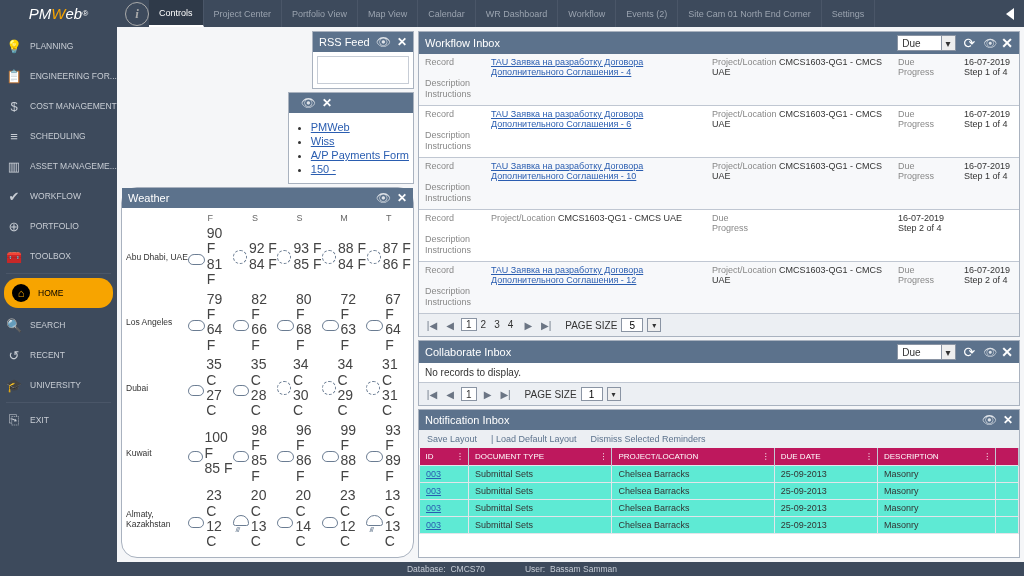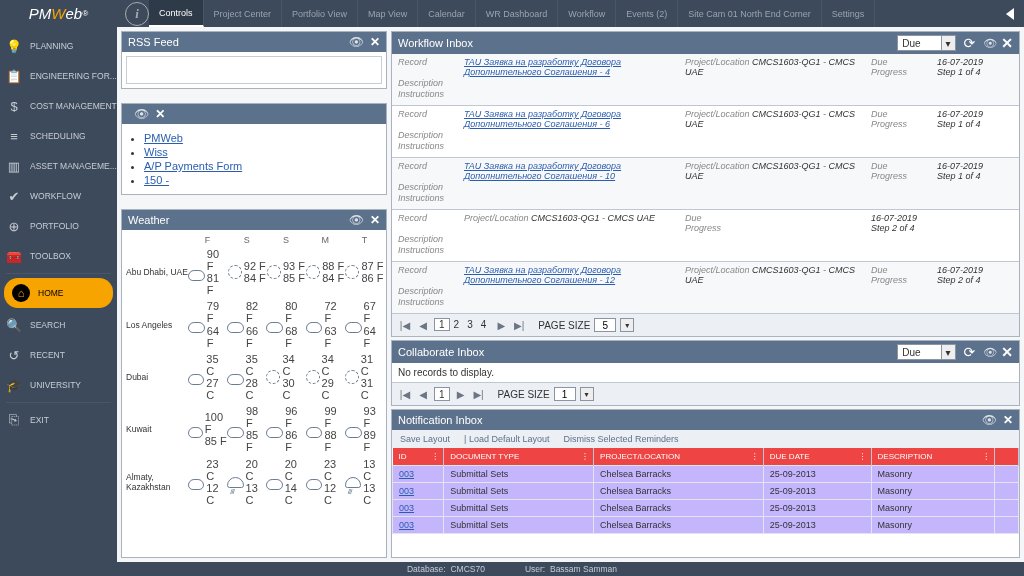--- a/index.html
+++ b/index.html
@@ -16,21 +16,21 @@
 
 .layout { display:flex; height:calc(576px - 27px - 14px); }
 .sidebar { width:117px; background:#3d4a5c; display:flex; flex-direction:column; padding-top:4px; }
 .sidebar .item { display:flex; align-items:center; color:#c8cdd4; padding:7px 6px; font-size:8.5px; cursor:pointer; gap:8px; white-space:nowrap; overflow:hidden;}
 .sidebar .item .ico { width:16px; height:16px; display:flex; align-items:center; justify-content:center; flex-shrink:0; font-size:13px;}
 .sidebar .item.home { background:#f7a400; color:#000; border-radius:14px; margin:2px 4px; padding:6px 8px;}
 .sidebar .item.home .ico{ background:#000; color:#f7a400; border-radius:50%; width:18px;height:18px; font-size:11px;}
 .sidebar .sep{ height:1px; background:#4a5668; margin:2px 6px;}
 
 .main { flex:1; padding:4px; display:flex; gap:4px; overflow:hidden;}
-.leftcol { width:266px; display:flex; flex-direction:column; gap:14px;}
+.leftcol { width:293px; display:flex; flex-direction:column; gap:3px;align-items:flex-end;}
 .rightcol { flex:1; display:flex; flex-direction:column; gap:3px; overflow:hidden;}
 
 .panel { border:1px solid #a9b2bf; background:#fff; display:flex; flex-direction:column;}
 .panel-hd { background:#5c728c; color:#fff; padding:3px 6px; display:flex; align-items:center; font-size:11px;}
 .panel-hd .title{ flex:1; }
 .panel-hd .act { cursor:pointer; margin-left:6px; font-size:12px;}
 
 .rss-body { height:28px; margin:4px; border:1px solid #c7cdd6; background:#fff;}
 .links-body { padding:6px 4px 6px 22px; }
 .links-body li { margin:2px 0; font-size:11px; }
@@ -39,53 +39,53 @@
 .weather-body { padding:4px 2px; }
 .wrow-hd { display:grid; grid-template-columns:64px repeat(5,1fr); font-size:9px; color:#666; text-align:center; padding:1px 0;}
 .wrow { display:grid; grid-template-columns:64px repeat(5,1fr); align-items:center; padding:2px 0; font-size:8.5px;}
 .wrow .city{ font-size:8.5px; color:#333; padding-left:2px;}
 .wcell{ display:flex; align-items:center; justify-content:center; gap:2px;}
 .wi { width:18px; height:18px; display:inline-block; }
 .wi.cloud{ border:1.5px solid #6a7c92; border-radius:10px 10px 8px 8px; width:18px; height:11px; position:relative; top:3px;}
 .wi.sun{ border:1.5px dashed #6a7c92; border-radius:50%; width:14px;height:14px;}
 .wi.rain{ border:1.5px solid #6a7c92; border-radius:10px 10px 3px 3px; width:18px; height:11px; position:relative; top:1px;}
 .wi.rain::after{content:"///"; position:absolute; bottom:-9px; left:2px; font-size:8px; color:#6a7c92; letter-spacing:-1px;}
-.wt { font-size:11px; line-height:1.1; color:#444;}
+.wt { font-size:14px; line-height:1.1; color:#444;}
 
 .wf-hd { background:#5c728c; color:#fff; display:flex; align-items:center; padding:3px 6px; font-size:11px;}
 .wf-hd .title{flex:1;}
 .sel { background:#fff; border:1px solid #8a94a3; color:#333; font-size:10px; display:inline-flex; align-items:center; height:16px;}
 .sel .v{ padding:0 20px 0 4px;}
 .sel .dd{ width:14px; border-left:1px solid #8a94a3; display:flex; align-items:center; justify-content:center; background:#eee; height:100%;}
 .refresh{ color:#fff; font-size:14px; cursor:pointer; margin:0 8px;}
 
 .wf-body{ max-height:288px; overflow:auto; font-size:9px; }
-.card{ padding:3px 6px 6px;font-style:italic; }
+.card{ padding:3px 6px 6px; }
 .card + .card{ border-top:1px solid #c0c7d2; background:#fff;}
 .card:nth-child(odd){ background:#f7f8fa;}
 .crow{ display:grid; grid-template-columns:60px 215px 180px 60px 60px; gap:6px; align-items:start;}
 .lbl{ color:#888;}
 .lnk{ color:#2a5db0; text-decoration:underline; cursor:pointer;}
 .sub{ color:#888; margin:1px 0 0;}
 
 .pager{ background:#eceff3; padding:4px 6px; display:flex; align-items:center; gap:4px; font-size:10px; border-top:1px solid #c0c7d2;}
 .pbtn{ width:14px;height:14px; display:inline-flex; align-items:center;justify-content:center; color:#6b7584; cursor:pointer;}
 .pg{ border:1px solid #8a94a3; padding:0 4px; height:14px; line-height:14px; min-width:12px; text-align:center; cursor:pointer; background:#fff;}
 .pg.n{ border:none; background:transparent; cursor:pointer;}
 .pslabel{ margin-left:8px;text-align:right;}
 .pgsize{ border:1px solid #8a94a3; width:22px; height:14px; text-align:center; font-size:10px;}
 .pgdd{ border:1px solid #8a94a3; width:14px;height:14px; background:#eee; display:inline-flex; align-items:center;justify-content:center; font-size:8px;}
 
 .collab-body{ font-size:10px; padding:4px 6px;}
 .notify-tools{ background:#eceff3; color:#5c728c; display:flex; gap:14px; padding:4px 8px; font-size:9px;}
 .notify-tools span{ cursor:pointer;}
 table.nt{ width:100%; border-collapse:collapse; font-size:9px;}
-table.nt th{ background:#ef4444; color:#fff; padding:4px 6px; text-align:left; font-weight:normal; border-right:1px solid #c0c7d2; position:relative; text-transform:uppercase; font-size:8px;}
+table.nt th{ background:#be185d; color:#fff; padding:4px 6px; text-align:left; font-weight:normal; border-right:1px solid #c0c7d2; position:relative; text-transform:uppercase; font-size:8px;}
 table.nt th .more{ position:absolute; right:4px; top:4px; cursor:pointer;}
-table.nt td{ padding:3px 6px; border:1px solid #e2e5ea; background:#c4b5fd;}
+table.nt td{ padding:3px 6px; border:1px solid #e2e5ea; background:#5eead4;}
 table.nt td.idc a{ color:#2a5db0; text-decoration:underline;}
 .hide-icon::before{content:"👁"; opacity:0.8; filter:grayscale(1) brightness(2);}
 .close-x{ font-size:14px; cursor:pointer; font-weight:bold; margin-left:4px;}
 
 .statusbar{ height:14px; background:#3d4a5c; color:#c7cdd6; font-size:8.5px; display:flex; align-items:center; padding:0 10px; gap:40px; justify-content:center;}
 .statusbar .grow{flex:1;}
 </style>
 </head>
 <body>
 
@@ -188,21 +188,21 @@
           <span class="act close-x">✕</span>
         </div>
         <ul class="links-body" id="links-body">
             <li><a href="#">PMWeb</a></li>
             <li><a href="#">Wiss</a></li>
             <li><a href="#">A/P Payments Form</a></li>
             <li><a href="#">150 -</a></li>
           </ul>
       </div>
 
-      <div class="panel" style="flex:1;">
+      <div class="panel" style="flex:1;border-radius:16px;">
         <div class="panel-hd">
           <span class="title">Weather</span>
           <span class="act hide-icon"></span>
           <span class="act close-x">✕</span>
         </div>
         <div class="weather-body" id="weather-body">
             <div class="wrow-hd">
               <div></div>
               <div>F</div>
               <div>S</div>

